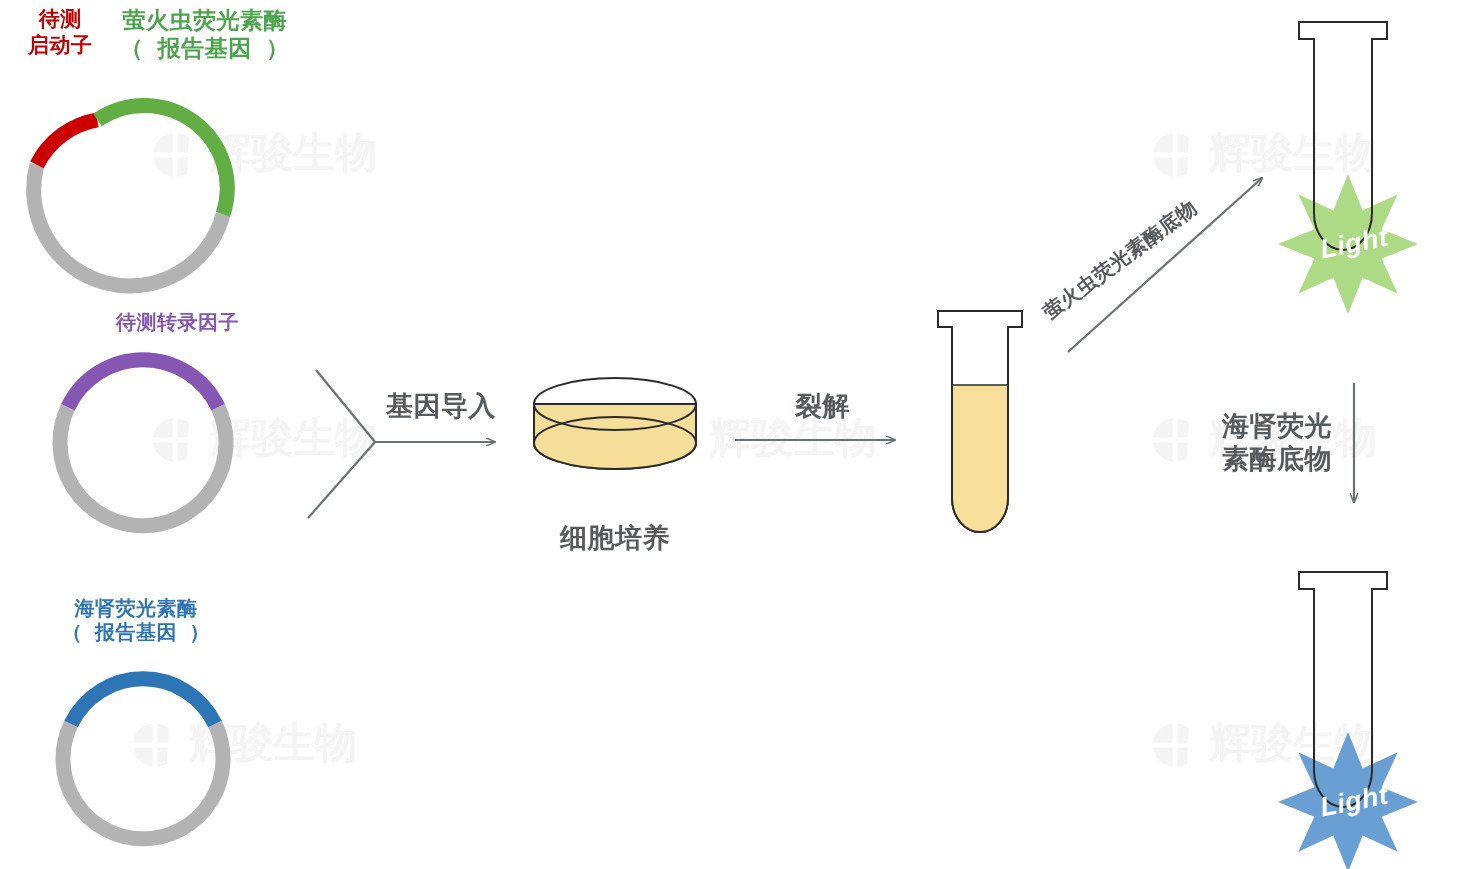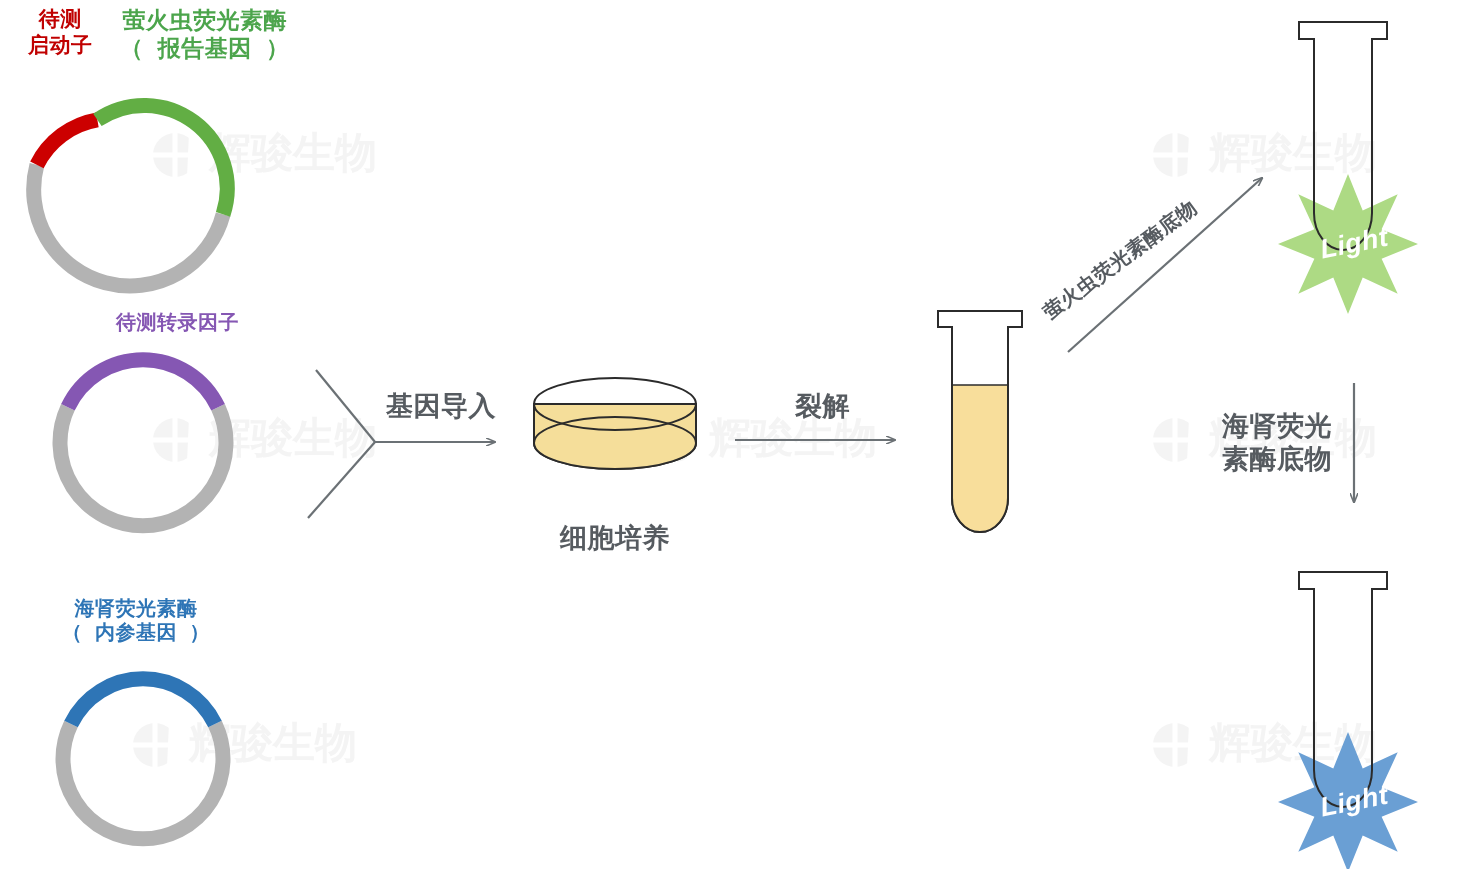--- a/index.html
+++ b/index.html
@@ -183,21 +183,21 @@
 
   <div class="lbl lbl-red lbl-center" style="left:28px; top:8px;">待测
 启动子</div>
 
   <div class="lbl lbl-green lbl-center" style="left:120px; top:8px;">萤火虫荧光素酶
 （ 报告基因 ）</div>
 
   <div class="lbl lbl-purple" style="left:72px; top:310px;margin-left:44px;">待测转录因子</div>
 
   <div class="lbl lbl-blue lbl-center" style="left:62px; top:598px;">海肾荧光素酶
-（ 内参基因 ）</div>
+（ 报告基因 ）</div>
 
   <div class="lbl lbl-dark" style="left:386px; top:390px;">基因导入</div>
 
   <div class="lbl lbl-dark" style="left:560px; top:522px;">细胞培养</div>
 
   <div class="lbl lbl-dark" style="left:795px; top:390px;font-family:Liberation Serif, serif;">裂解</div>
 
   <div class="lbl lbl-dark rot-diag" style="left:1053px; top:300px; font-size:20px;">萤火虫荧光素酶底物</div>
 
   <div class="lbl lbl-dark lbl-center" style="left:1222px; top:412px;">海肾荧光

